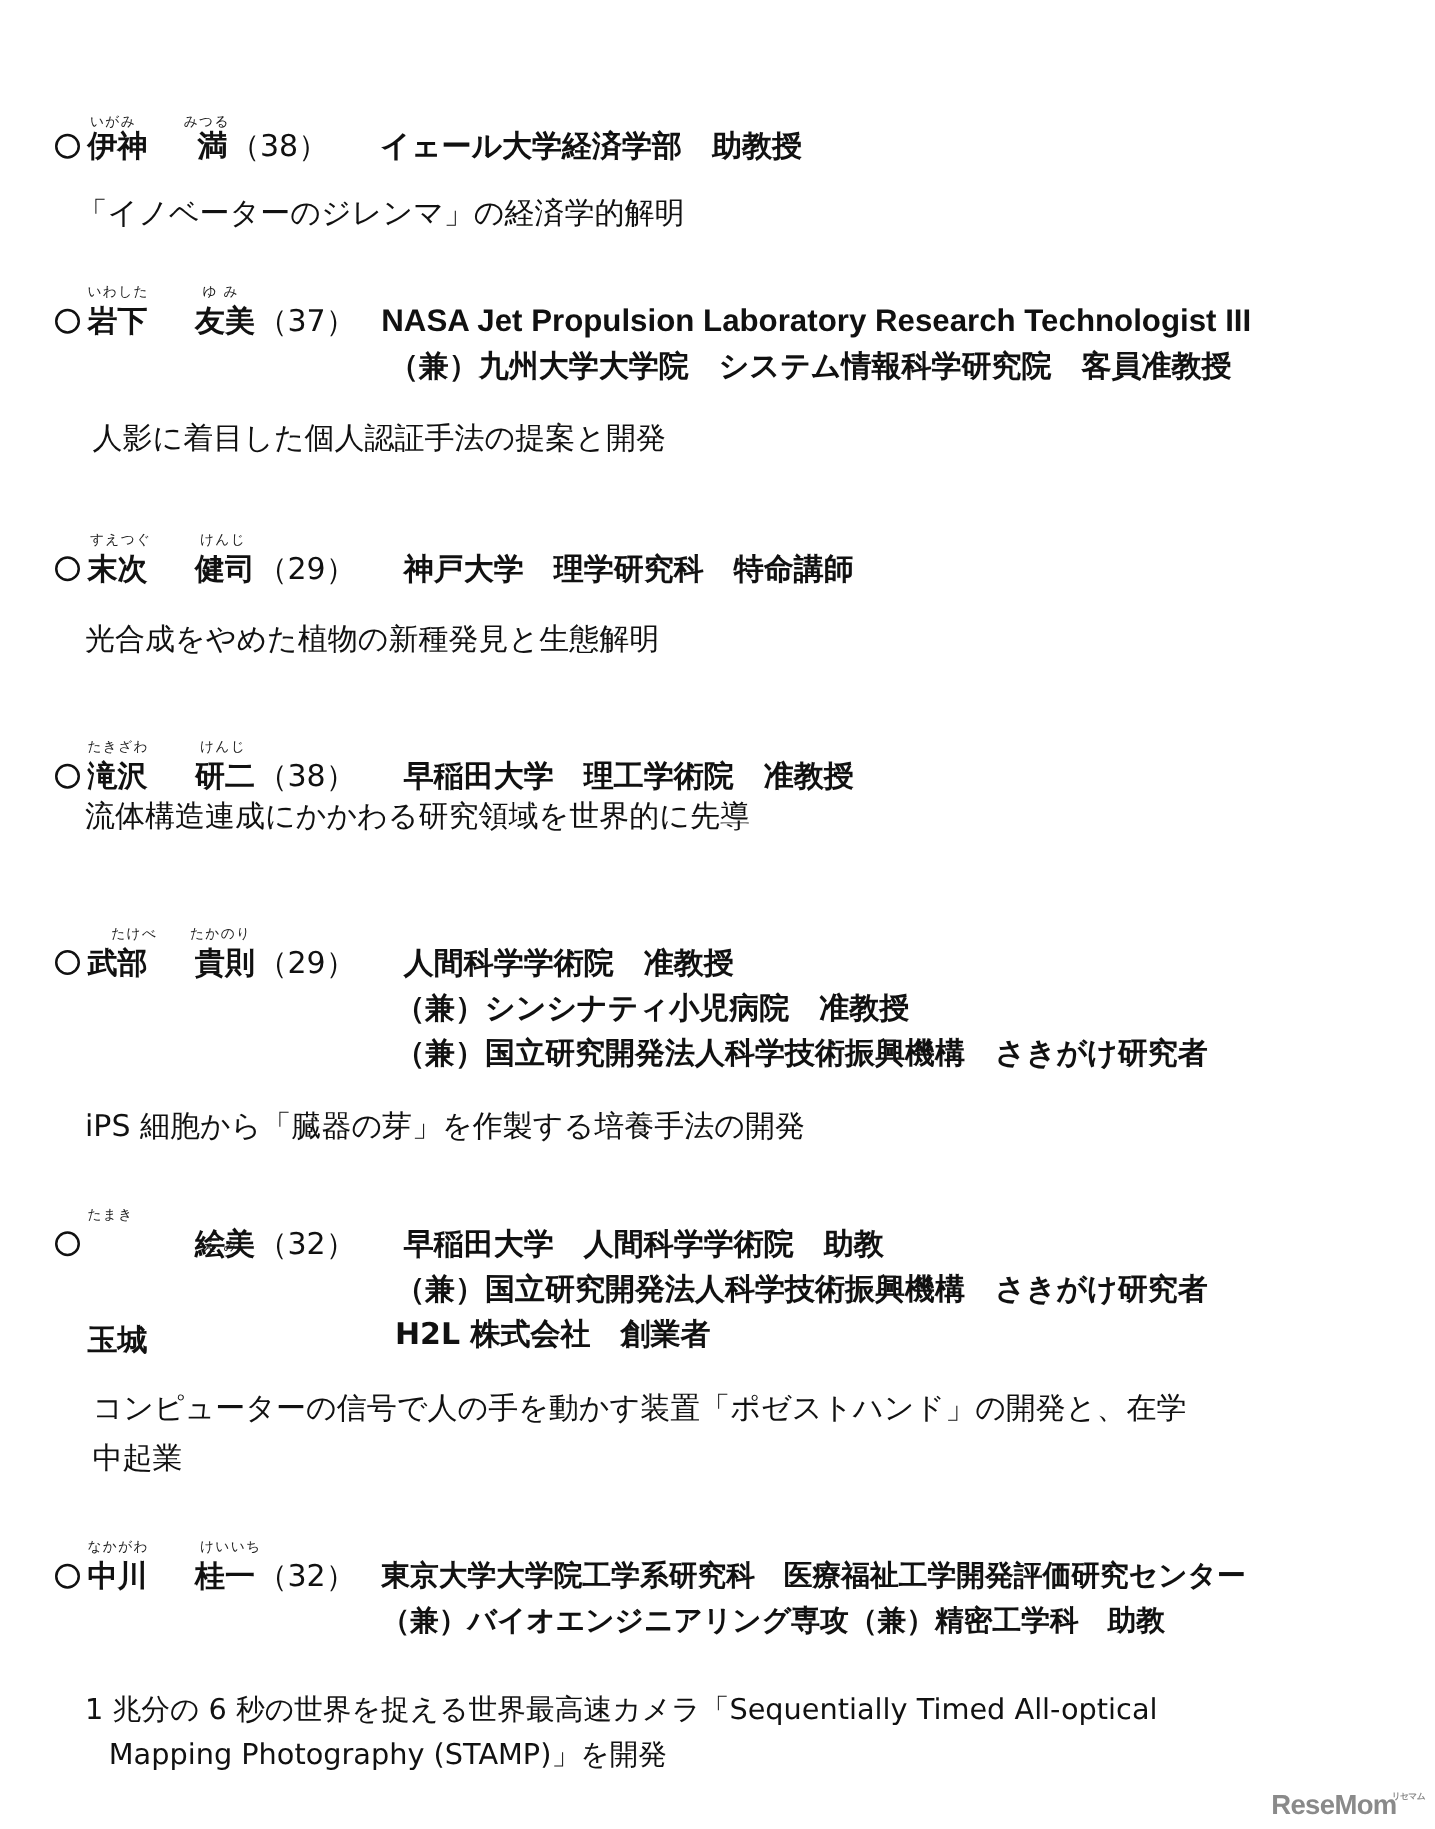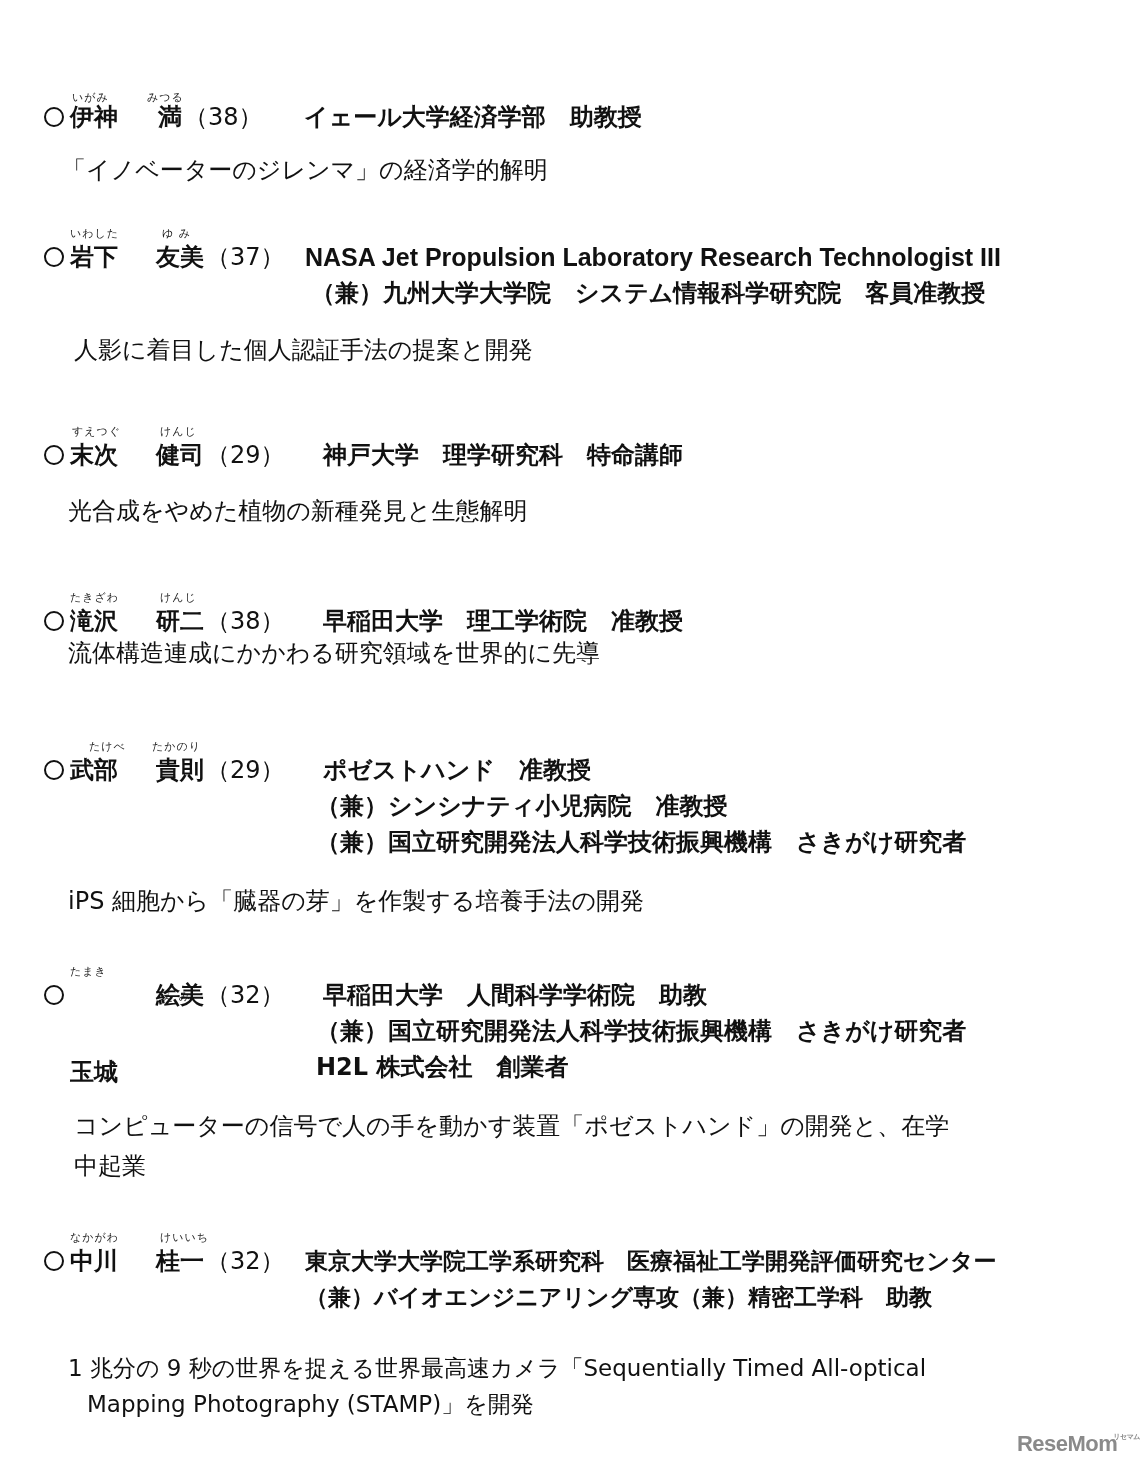--- a/index.html
+++ b/index.html
@@ -62,21 +62,21 @@
   <span class="desc" style="left:68px;top:635px;">流体構造連成にかかわる研究領域を世界的に先導</span>
 </div>
 
 <div class="entry" style="top:0;">
   <span class="ruby" style="left:72px;top:739px;margin-left:17px;">たけべ</span>
   <span class="ruby" style="left:152px;top:739px;">たかのり</span>
   <span class="circle" style="top:760px;"></span>
   <span class="head" style="left:70px;top:756px;">武部</span>
   <span class="head" style="left:156px;top:756px;">貴則</span>
   <span class="head" style="left:206px;top:756px;font-weight:normal;">（29）</span>
-  <span class="aff" style="left:323px;top:756px;">ポゼストハンド　准教授</span>
+  <span class="aff" style="left:323px;top:756px;">人間科学学術院　准教授</span>
   <span class="aff" style="left:316px;top:792px;">（兼）シンシナティ小児病院　准教授</span>
   <span class="aff" style="left:316px;top:828px;">（兼）国立研究開発法人科学技術振興機構　さきがけ研究者</span>
   <span class="desc" style="left:68px;top:883px;">iPS 細胞から「臓器の芽」を作製する培養手法の開発</span>
 </div>
 
 <div class="entry" style="top:0;">
   <span class="ruby" style="left:70px;top:964px;">たまき</span>
   <span class="ruby" style="left:162px;top:964px;margin-top:25px;">え み</span>
   <span class="circle" style="top:985px;"></span>
   <span class="head" style="left:70px;top:1034px;margin-top:24px;">玉城</span>
@@ -91,19 +91,19 @@
 
 <div class="entry" style="top:0;">
   <span class="ruby" style="left:70px;top:1230px;">なかがわ</span>
   <span class="ruby" style="left:160px;top:1230px;">けいいち</span>
   <span class="circle" style="top:1251px;"></span>
   <span class="head" style="left:70px;top:1247px;">中川</span>
   <span class="head" style="left:156px;top:1247px;">桂一</span>
   <span class="head" style="left:206px;top:1247px;font-weight:normal;">（32）</span>
   <span class="aff" style="left:305px;top:1247px;font-size:23px;">東京大学大学院工学系研究科　医療福祉工学開発評価研究センター</span>
   <span class="aff" style="left:305px;top:1283px;font-size:23px;">（兼）バイオエンジニアリング専攻（兼）精密工学科　助教</span>
-  <span class="desc" style="left:68px;top:1350px;font-size:23px;">1 兆分の 9 秒の世界を捉える世界最高速カメラ「Sequentially Timed All-optical</span>
+  <span class="desc" style="left:68px;top:1350px;font-size:23px;">1 兆分の 6 秒の世界を捉える世界最高速カメラ「Sequentially Timed All-optical</span>
   <span class="desc" style="left:68px;top:1386px;font-size:23px;margin-left:19px;">Mapping Photography (STAMP)」を開発</span>
 </div>
 
 <div class="logo">
   <span>ReseMom</span><small>リセマム</small>
 </div>
 
 </body></html>

